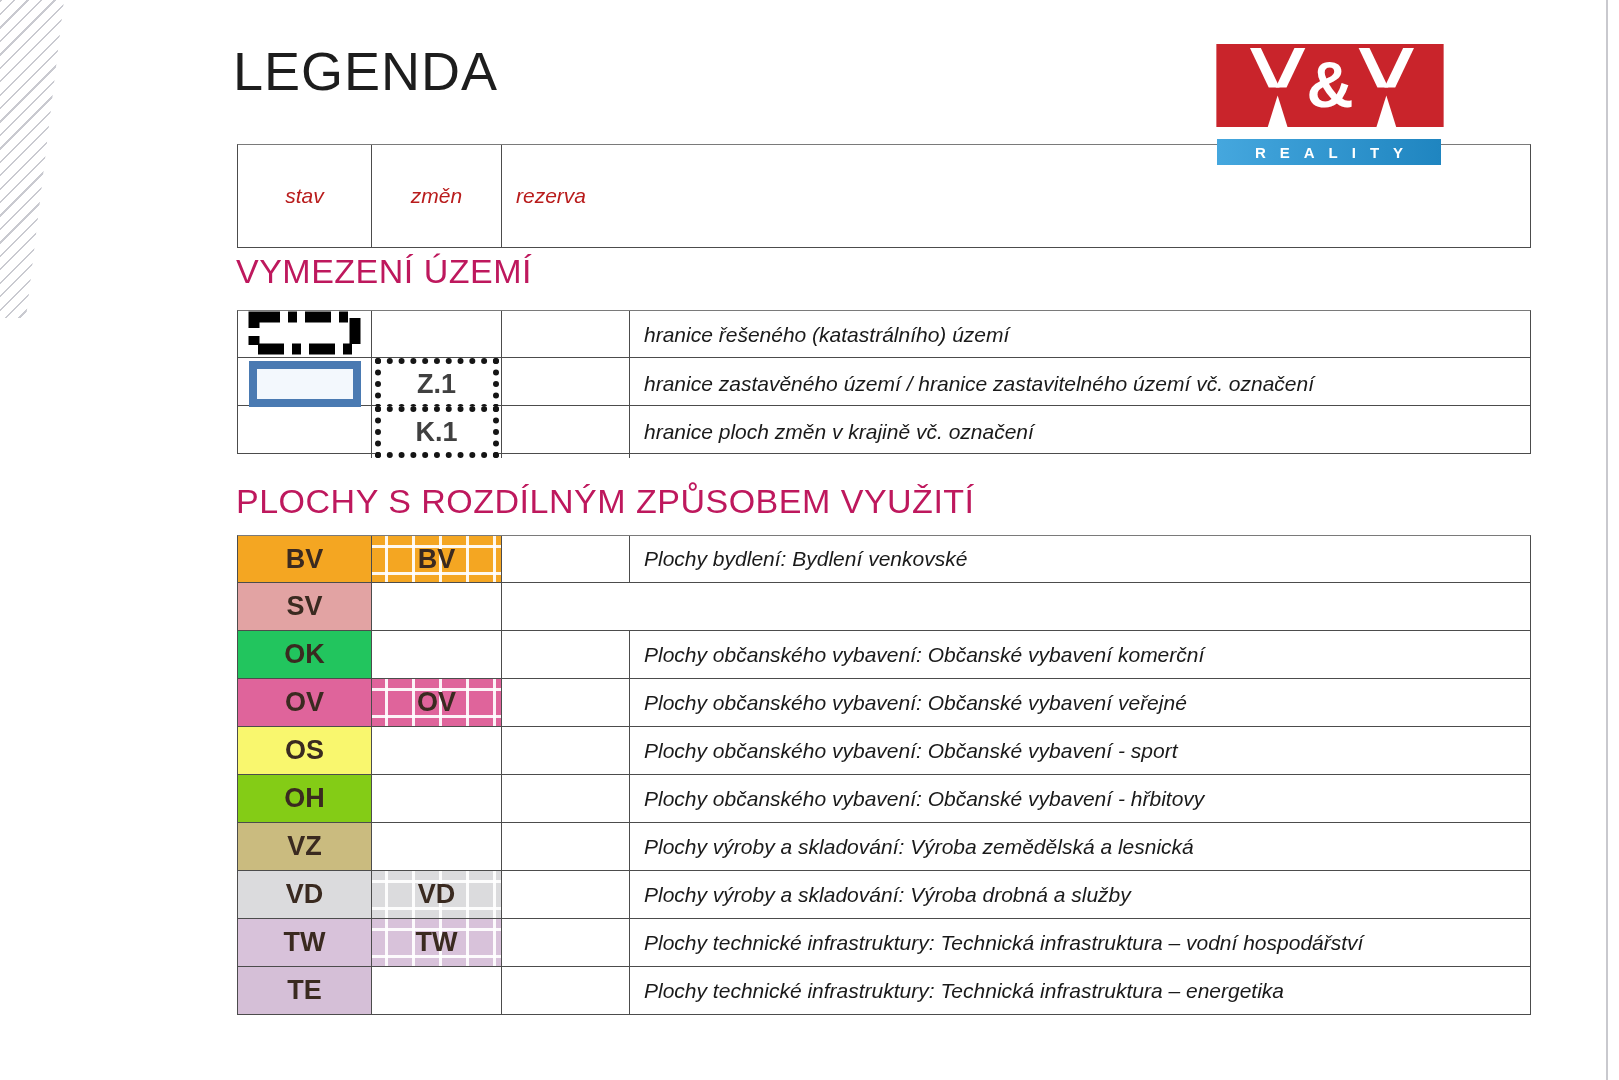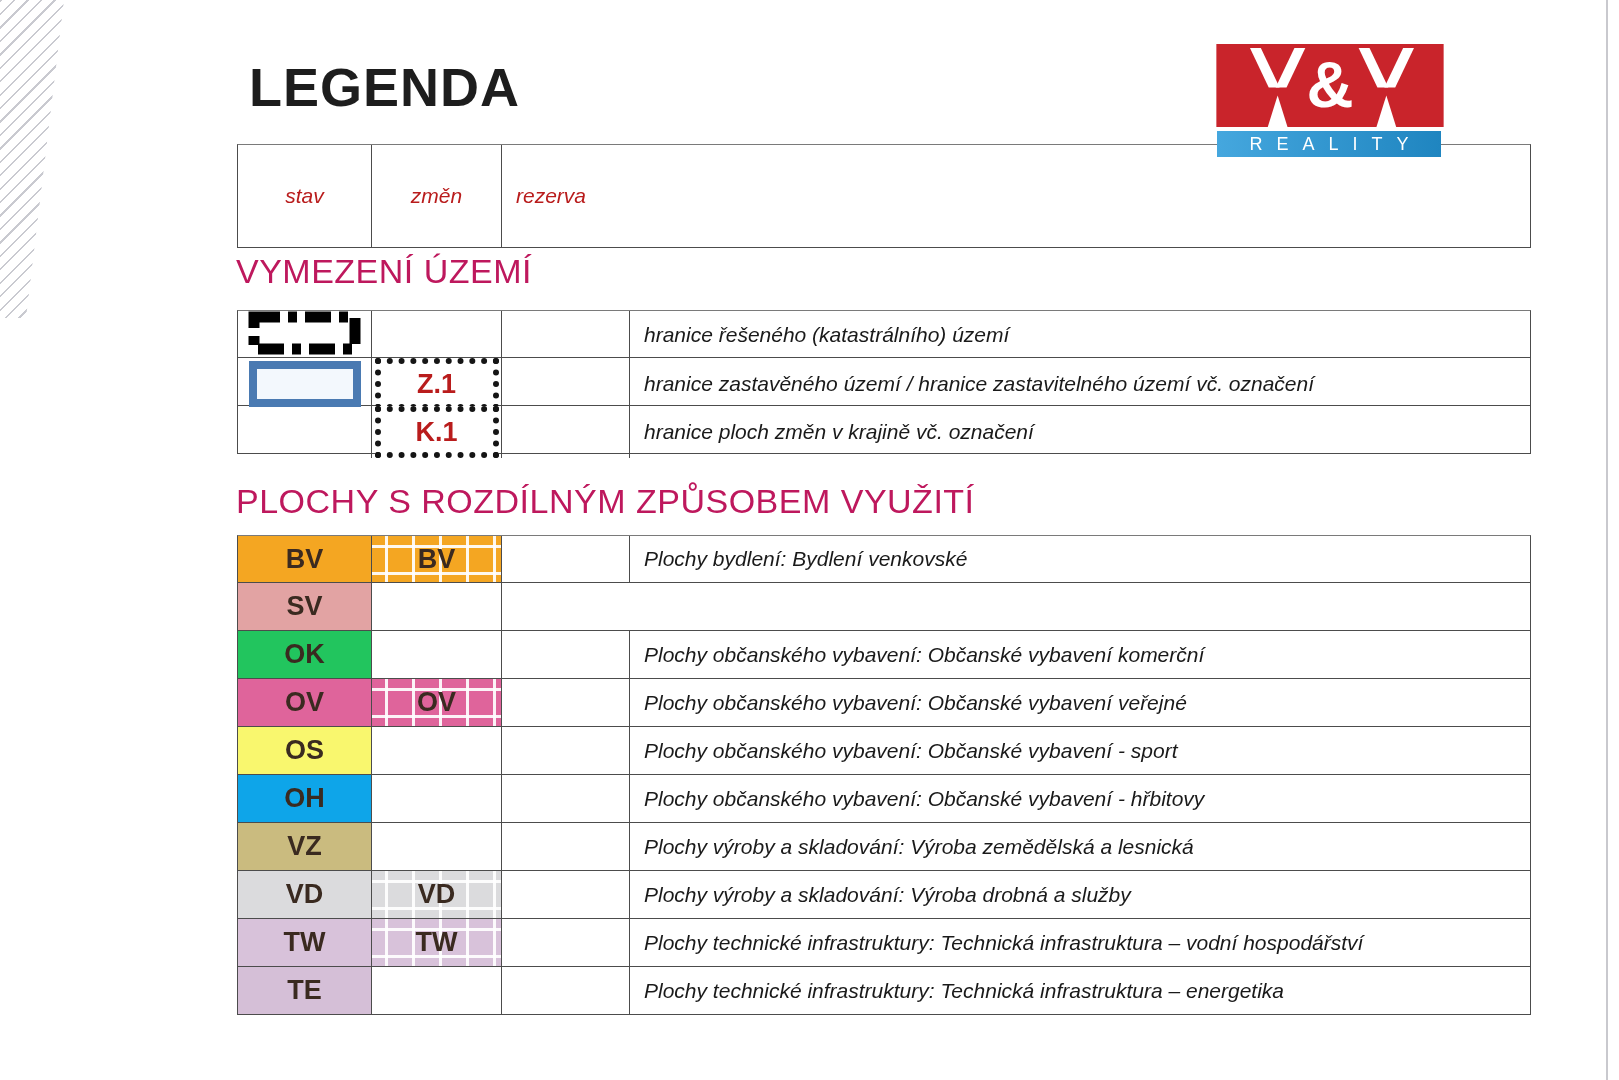--- a/index.html
+++ b/index.html
@@ -12,31 +12,31 @@
   
   .hatch{
     position:absolute;left:0;top:0;width:64px;height:318px;
     background:repeating-linear-gradient(135deg, rgba(120,122,138,.40) 0 1.6px, transparent 1.6px 9.5px);
     clip-path:polygon(0 0,64px 0,26px 100%,0 100%);
   }
   
   .right-edge{position:absolute;left:1606px;top:0;width:2px;height:1080px;background:#c9c9ce;}
 
   .title{
-    position:absolute;left:233px;top:40px;margin:16px;
-    font-size:54px;font-weight:700;color:#1d1d1d;letter-spacing:1px;
+    position:absolute;left:233px;top:40px;margin:0;
+    font-size:54px;font-weight:400;color:#1d1d1d;letter-spacing:1px;
   }
 
   
   .logo{position:absolute;left:1215px;top:44px;width:230px;z-index:5;}
   .logo-red{width:230px;height:83px;display:block;}
   .logo-blue{
-    margin-left:2px;width:224px;height:26px;margin-top:4px;
+    margin-left:2px;width:224px;height:26px;margin-top:12px;
     background:linear-gradient(90deg,#45a7de,#1f85c0);
-    color:#ffffff;font-weight:400;font-size:18px;letter-spacing:14px;
+    color:#ffffff;font-weight:700;font-size:15px;letter-spacing:14px;
     display:flex;align-items:center;justify-content:center;text-indent:14px;
   }
 
   
   .ltable{position:absolute;left:237px;width:1294px;box-sizing:border-box;}
   .lrow{
     display:grid;grid-template-columns:134px 130px 128px 1fr;
     border-left:1px solid #4c4c4c;border-right:1px solid #4c4c4c;border-bottom:1px solid #4c4c4c;
     box-sizing:border-box;height:48px;
   }
@@ -65,21 +65,21 @@
 
   
   .sym-blue{
     width:112px;height:46px;box-sizing:border-box;
     border:8px solid #4a7ab2;background:#f3f8fd;
   }
   .sym-dotted{
     width:124px;height:52px;box-sizing:border-box;
     border:6px dotted #151515;background:#ffffff;
     display:flex;align-items:center;justify-content:center;
-    font-weight:700;font-size:27px;color:#b91c1c;
+    font-weight:700;font-size:27px;color:#404040;
   }
   
   .fill{
     width:100%;height:100%;display:flex;align-items:center;justify-content:center;
     font-weight:700;font-size:27px;color:#3a2a20;text-align:right;
   }
   .fill.grid{
     background-image:
       repeating-linear-gradient(to right, rgba(255,255,255,.92) 0 3px, transparent 3px 27px),
       repeating-linear-gradient(to bottom, rgba(255,255,255,.92) 0 3px, transparent 3px 27px);
@@ -219,21 +219,21 @@
           <div class="fill" style="background: rgb(249, 247, 110);">OS</div>
         </div>
         <div class="lcell"></div>
         <div class="lcell"></div>
         <div class="lcell">
           <span class="popis">Plochy občanského vybavení: Občanské vybavení - sport</span>
         </div>
       </div>
       <div class="lrow">
         <div class="lcell">
-          <div class="fill" style="background: #0ea5e9;">OH</div>
+          <div class="fill" style="background: #84cc16;">OH</div>
         </div>
         <div class="lcell"></div>
         <div class="lcell"></div>
         <div class="lcell">
           <span class="popis">Plochy občanského vybavení: Občanské vybavení - hřbitovy</span>
         </div>
       </div>
       <div class="lrow">
         <div class="lcell">
           <div class="fill" style="background: rgb(202, 187, 127);">VZ</div>

